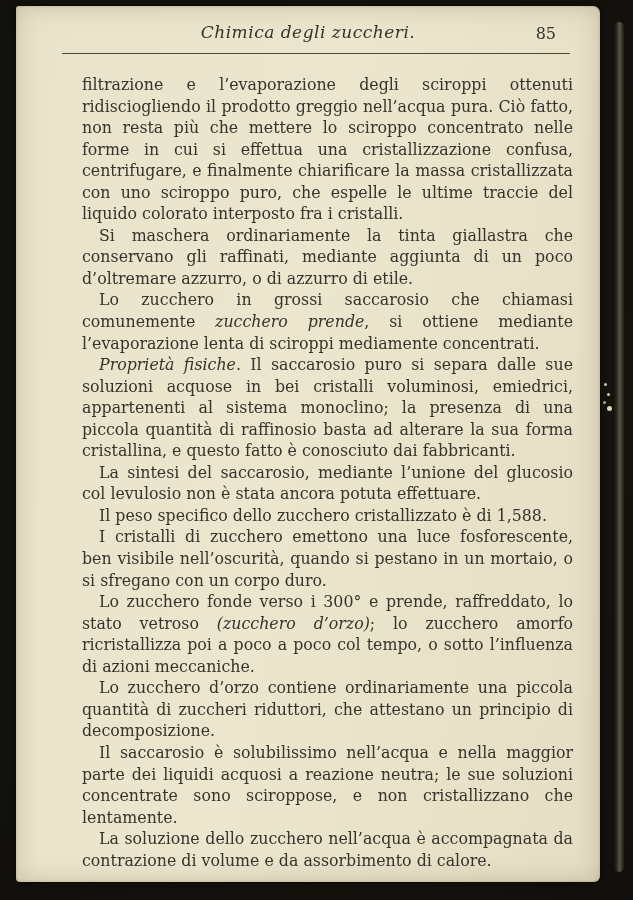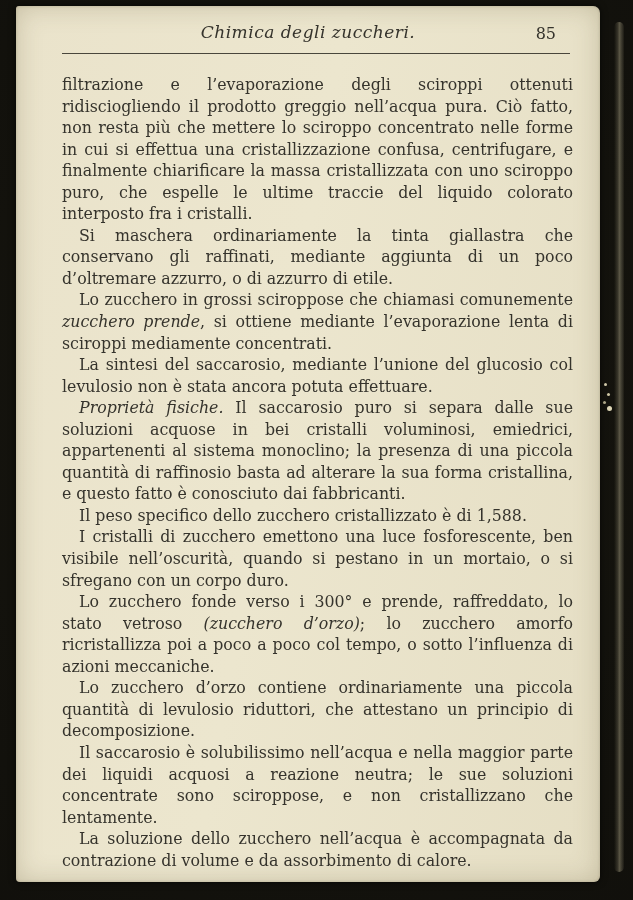--- a/index.html
+++ b/index.html
@@ -49,21 +49,21 @@
     text-align: center;
     font-style: italic; font-size: 17px; letter-spacing: 0.5px;
     color: var(--ink, #35332c);
   }
   .pagenum { position: absolute; right: 44px; top: 2px; font-size: 16px; }
   .rule {
     margin: 7px 30px 0 46px; height: 0;
     border-top: 1.7px solid rgba(45,42,34,0.85);
   }
   .text {
-    margin: 20px 27px 0 46px;
+    margin: 20px 27px 0 66px;
     font-size: 15.8px; line-height: 21.55px;
     text-align: justify;
   }
   .text p { margin: 0; }
   .text p.indent { text-indent: 17px; }
   .em { font-style: italic; }
 </style>
 </head>
 <body style="--ink: #35332c; --paper: #e9e2ca; --frame: #12110c;">
 
@@ -73,24 +73,24 @@
 
   <div class="page">
     <div class="header">
       <span class="title">Chimica degli zuccheri.</span>
       <span class="pagenum">85</span>
     </div>
     <div class="rule"></div>
     <div class="text" lang="it">
         <p><span>filtrazione e l’evaporazione degli sciroppi ottenuti ridisciogliendo il prodotto greggio nell’acqua pura. Ciò fatto, non resta più che mettere lo sciroppo concentrato nelle forme in cui si effettua una cristallizzazione confusa, centrifugare, e finalmente chiarificare la massa cristallizzata con uno sciroppo puro, che espelle le ultime traccie del liquido colorato interposto fra i cristalli.</span></p>
         <p class="indent"><span>Si maschera ordinariamente la tinta giallastra che conservano gli raffinati, mediante aggiunta di un poco d’oltremare azzurro, o di azzurro di etile.</span></p>
-        <p class="indent"><span>Lo zucchero in grossi sciroppose che chiamasi comunemente </span><span class="em">zucchero prende</span><span>, si ottiene mediante l’evaporazione lenta di sciroppi mediamente concentrati.</span></p>
+        <p class="indent"><span>Lo zucchero in grossi saccarosio che chiamasi comunemente </span><span class="em">zucchero prende</span><span>, si ottiene mediante l’evaporazione lenta di sciroppi mediamente concentrati.</span></p>
+        <p class="indent"><span class="em">Proprietà fisiche.</span><span> Il saccarosio puro si separa dalle sue soluzioni acquose in bei cristalli voluminosi, emiedrici, appartenenti al sistema monoclino; la presenza di una piccola quantità di raffinosio basta ad alterare la sua forma cristallina, e questo fatto è conosciuto dai fabbricanti.</span></p>
         <p class="indent"><span>La sintesi del saccarosio, mediante l’unione del glucosio col levulosio non è stata ancora potuta effettuare.</span></p>
-        <p class="indent"><span class="em">Proprietà fisiche.</span><span> Il saccarosio puro si separa dalle sue soluzioni acquose in bei cristalli voluminosi, emiedrici, appartenenti al sistema monoclino; la presenza di una piccola quantità di raffinosio basta ad alterare la sua forma cristallina, e questo fatto è conosciuto dai fabbricanti.</span></p>
         <p class="indent"><span>Il peso specifico dello zucchero cristallizzato è di 1,588.</span></p>
         <p class="indent"><span>I cristalli di zucchero emettono una luce fosforescente, ben visibile nell’oscurità, quando si pestano in un mortaio, o si sfregano con un corpo duro.</span></p>
         <p class="indent"><span>Lo zucchero fonde verso i 300° e prende, raffreddato, lo stato vetroso </span><span class="em">(zucchero d’orzo)</span><span>; lo zucchero amorfo ricristallizza poi a poco a poco col tempo, o sotto l’influenza di azioni meccaniche.</span></p>
-        <p class="indent"><span>Lo zucchero d’orzo contiene ordinariamente una piccola quantità di levulosio riduttori, che attestano un principio di decomposizione.</span></p>
+        <p class="indent"><span>Lo zucchero d’orzo contiene ordinariamente una piccola quantità di zuccheri riduttori, che attestano un principio di decomposizione.</span></p>
         <p class="indent"><span>Il saccarosio è solubilissimo nell’acqua e nella maggior parte dei liquidi acquosi a reazione neutra; le sue soluzioni concentrate sono sciroppose, e non cristallizzano che lentamente.</span></p>
         <p class="indent"><span>La soluzione dello zucchero nell’acqua è accompagnata da contrazione di volume e da assorbimento di calore.</span></p>
       </div>
   </div>
 </div>
 
 </body></html>

